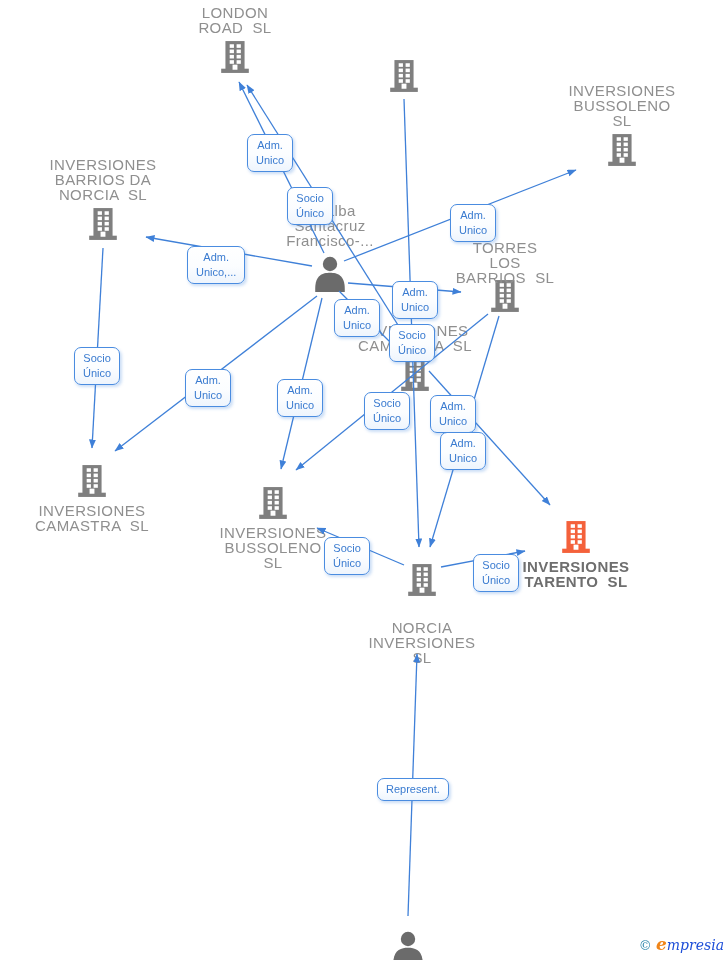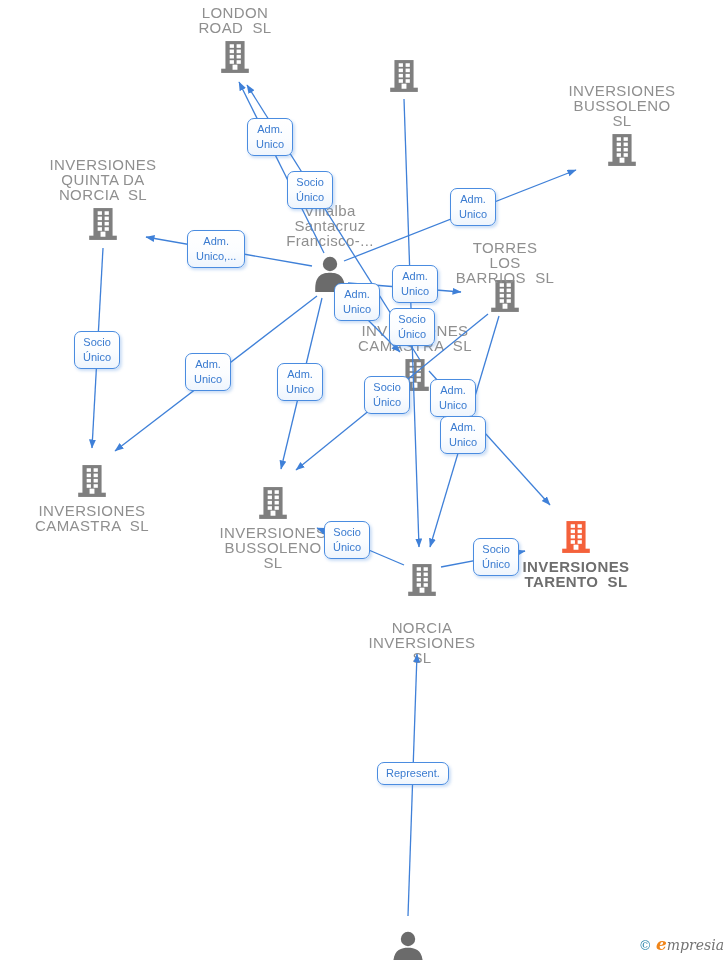--- a/index.html
+++ b/index.html
@@ -6,26 +6,26 @@
   body{font-family:"Liberation Sans","DejaVu Sans",sans-serif;}
   #canvas{position:relative;width:728px;height:960px;overflow:hidden;background:#ffffff;}
   #edge-layer{position:absolute;left:0;top:0;z-index:2;pointer-events:none;}
   .node-icon{position:absolute;z-index:1;}
   .node-icon svg{display:block;}
   .node-label{position:absolute;z-index:1;text-align:center;font-size:15px;line-height:15px;
     letter-spacing:.4px;color:#8f8f8f;white-space:pre;}
   .node-label.hl{color:#6e6e6e;font-weight:700;}
   .badge{position:absolute;z-index:3;text-align:center;font-size:11px;line-height:15px;
     padding:3px 8px;border-radius:7px;background:linear-gradient(180deg,#ffffff 0%,#fbfdff 55%,#eef5fd 100%);
-    box-shadow:1.5px 2px 3px rgba(74,140,224,.28);white-space:nowrap;cursor:pointer;}
+    box-shadow:1.5px 2px 3px rgba(74,140,224,.28);white-space:nowrap;cursor:pointer;margin-top:16px;}
   .watermark{position:absolute;right:4px;bottom:6px;z-index:4;font-size:14px;
     font-family:"DejaVu Serif","Liberation Serif",serif;font-style:italic;cursor:pointer;}
   .wm-c{font-style:normal;color:#2e86ab;font-size:13px;}
   .wm-e{color:#f08519;font-size:17px;font-weight:700;}
-  .wm-rest{color:#737373;}
+  .wm-rest{color:#1d4ed8;}
 </style>
 </head>
 <body>
 
 <div id="canvas" style="width: 728px; height: 960px;">
   <svg id="edge-layer" width="728" height="960">
     <defs>
       <marker id="arrow" markerWidth="10" markerHeight="8" refX="8.5" refY="3.5" orient="auto" markerUnits="userSpaceOnUse">
         <path id="arrow-head" d="M0,0 L9,3.5 L0,7 Z" fill="#3f80d8"></path>
       </marker>
@@ -104,21 +104,21 @@
         <rect x="11" y="9" width="4" height="3.4" fill="#fff"></rect>
         <rect x="11" y="14" width="4" height="3.4" fill="#fff"></rect>
         <rect x="11" y="19" width="4" height="3.4" fill="#fff"></rect>
         <rect x="17.5" y="4" width="4" height="3.4" fill="#fff"></rect>
         <rect x="17.5" y="9" width="4" height="3.4" fill="#fff"></rect>
         <rect x="17.5" y="14" width="4" height="3.4" fill="#fff"></rect>
         <rect x="17.5" y="19" width="4" height="3.4" fill="#fff"></rect>
         <rect x="13.7" y="23.2" width="4.6" height="4.8" fill="#fff"></rect>
       </svg>
     </div>
-    <div class="node-label" style="width: 170px; left: 18px; top: 157px;"><div>INVERSIONES</div><div>QUINTA DA</div><div>NORCIA  SL</div></div>
+    <div class="node-label" style="width: 170px; left: 18px; top: 157px;"><div>INVERSIONES</div><div>BARRIOS DA</div><div>NORCIA  SL</div></div>
     <div class="node-icon" style="left: 488px; top: 279px;">
       <svg width="34" height="34" viewBox="0 0 32 32">
     <rect x="7" y="1" width="18" height="27" fill="#7f7f7f"></rect>
     <rect x="3" y="27" width="26" height="4" fill="#7f7f7f"></rect>
     <rect x="11" y="4" width="4" height="3.4" fill="#fff"></rect>
         <rect x="11" y="9" width="4" height="3.4" fill="#fff"></rect>
         <rect x="11" y="14" width="4" height="3.4" fill="#fff"></rect>
         <rect x="11" y="19" width="4" height="3.4" fill="#fff"></rect>
         <rect x="17.5" y="4" width="4" height="3.4" fill="#fff"></rect>
         <rect x="17.5" y="9" width="4" height="3.4" fill="#fff"></rect>

